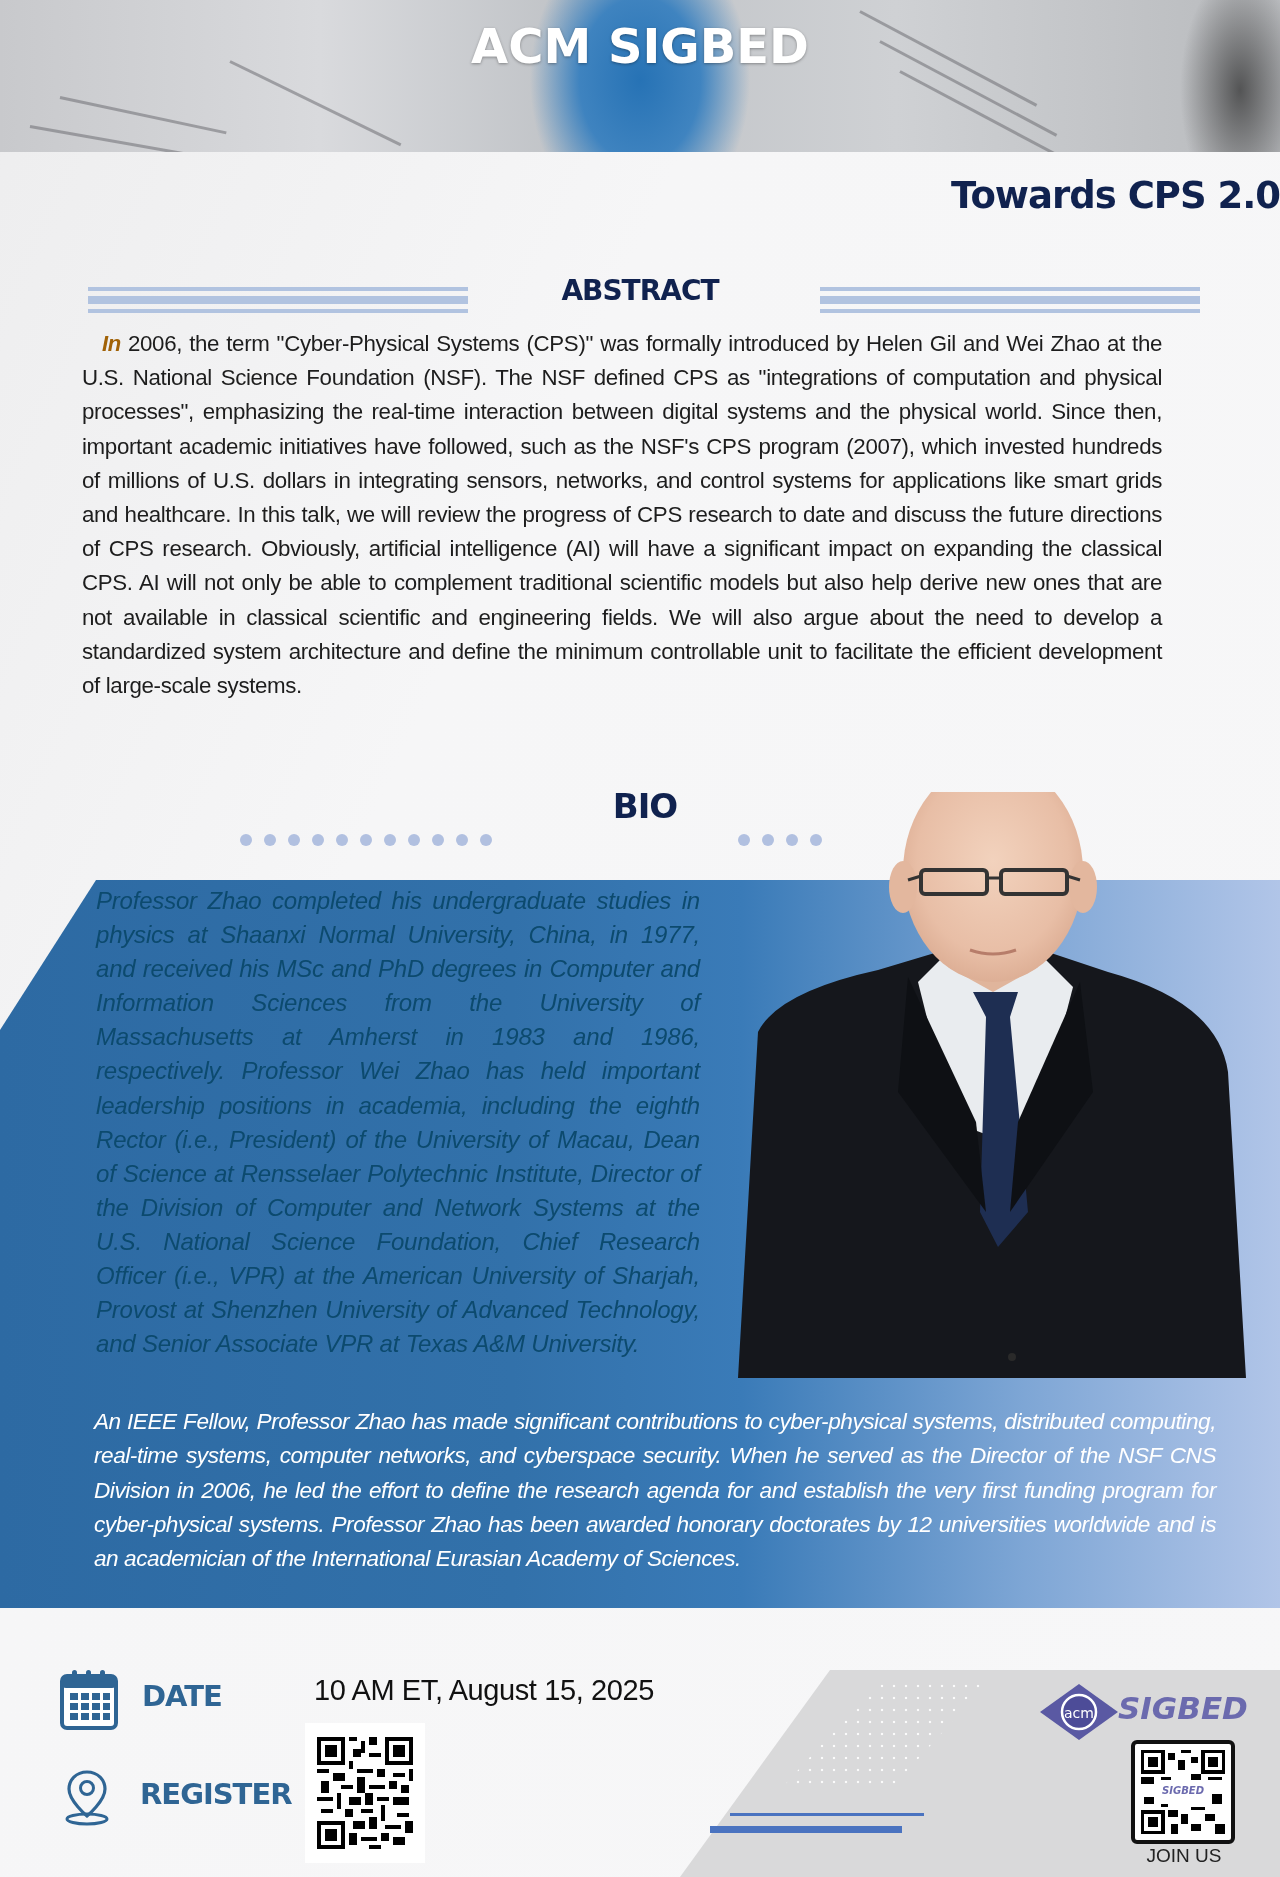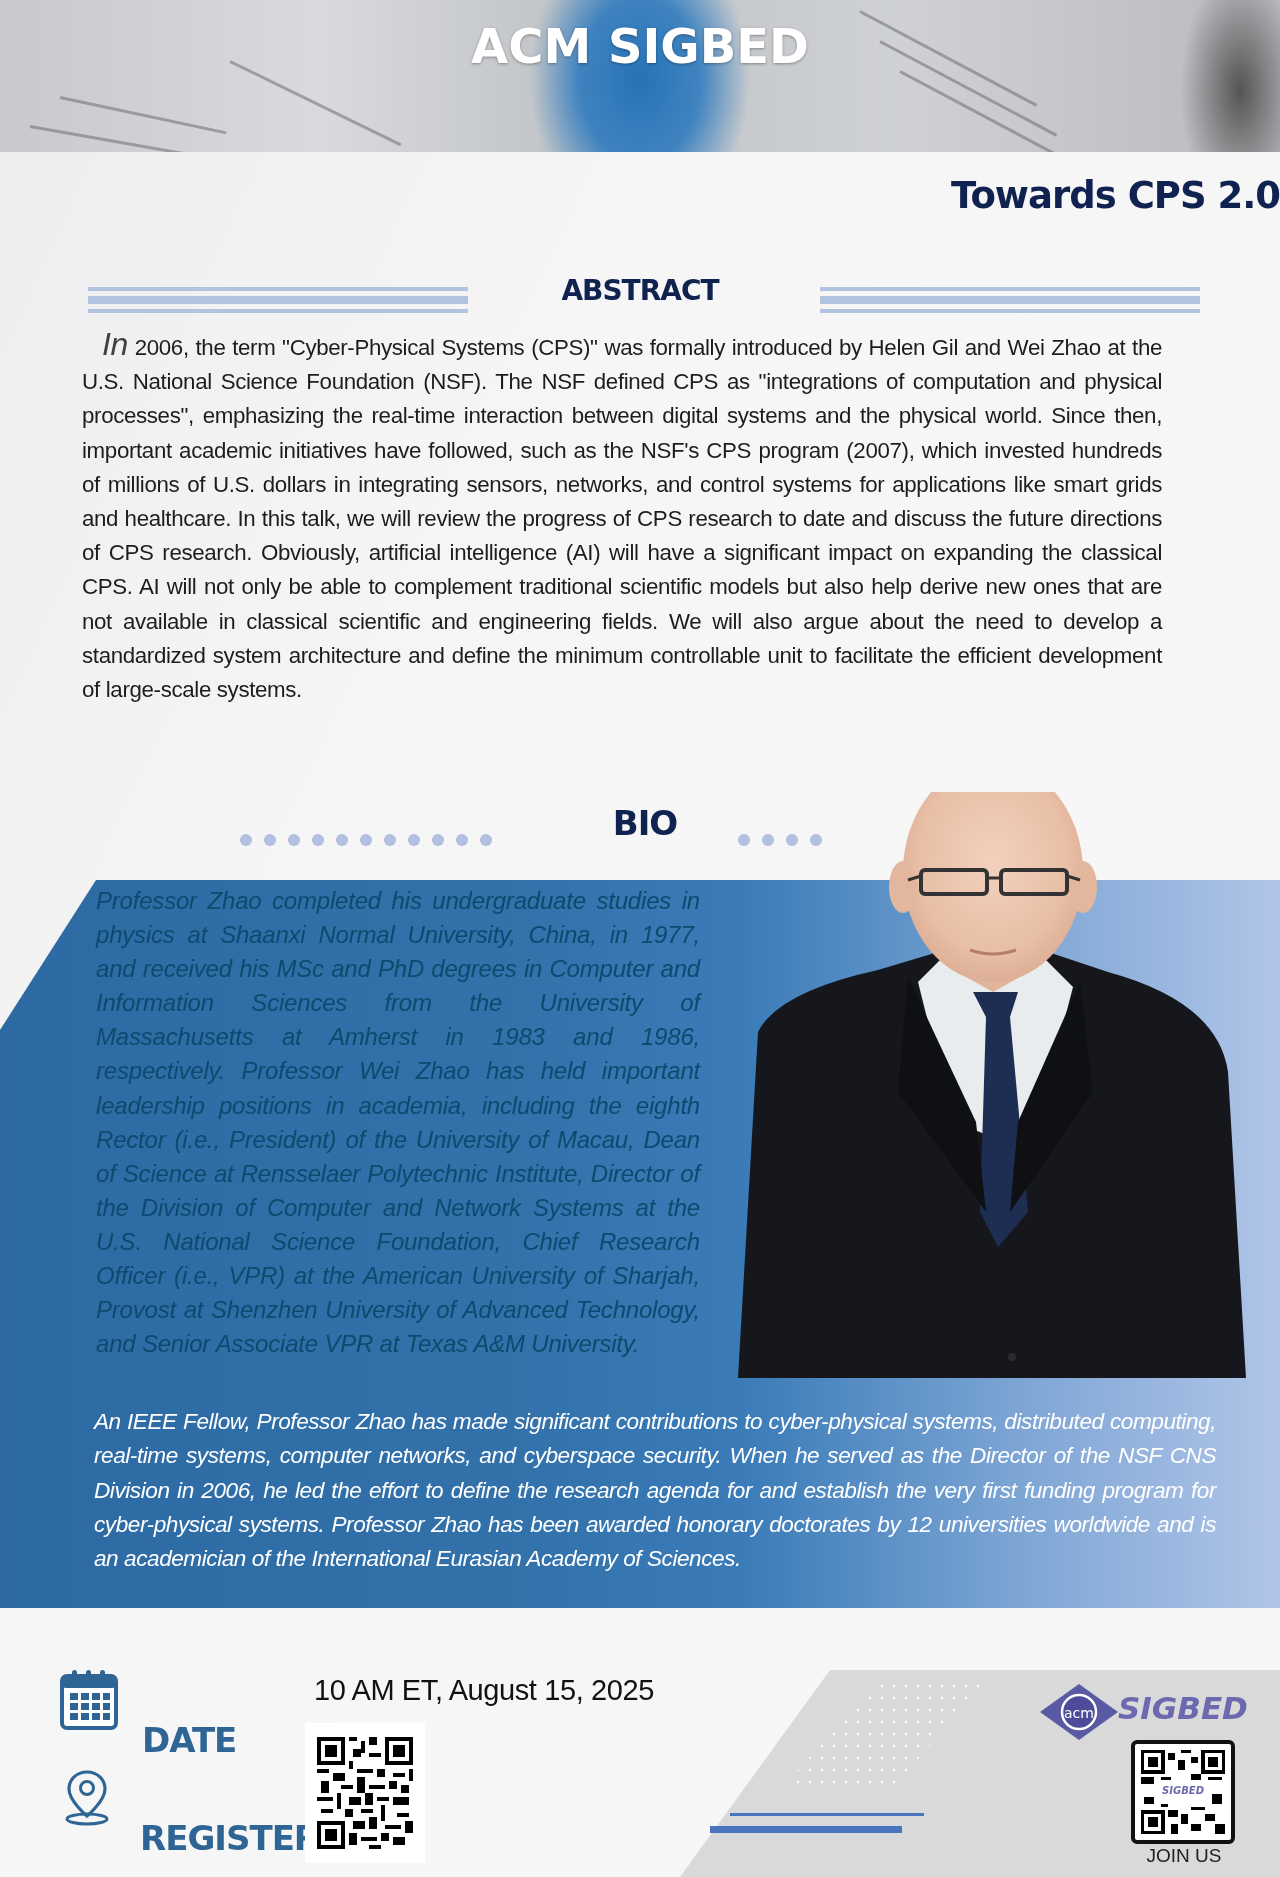--- a/index.html
+++ b/index.html
@@ -49,24 +49,24 @@
   .rule-group .r3 { height: 4px; }
   .rule-left { left: 88px; top: 287px; }
   .rule-right { left: 820px; top: 287px; }
 
   .abstract-body {
     position: absolute; left: 82px; top: 327px; width: 1080px;
     font-family: "Liberation Sans", sans-serif; font-size: 22.3px; line-height: 34.2px;
     color: #1d1d1d; text-align: justify; text-indent: 20px; letter-spacing: -0.35px;
   }
   .abstract-body .dropcap {
-    font-style: italic; font-weight: normal; color: #404040; font-size: 32px;
-  }
-  
-  .bio-head { left: 590px; width: 110px; top: 803px; font-size: 34px; }
+    font-style: italic; font-weight: bold; color: #a16207; font-size: 22px;
+  }
+  
+  .bio-head { left: 590px; width: 110px; top: 786px; font-size: 34px; }
   .dots { position: absolute; top: 834px; display: flex; gap: 12px; }
   .dots span { width: 12px; height: 12px; border-radius: 50%; background: #b1c0e0; display: block; }
   .dots-left { left: 240px; }
   .dots-right { left: 738px; }
 
   .bio-panel {
     position: absolute; left: 0; top: 880px; width: 1280px; height: 728px;
     background: linear-gradient(90deg, #2d6aa3 0%, #3271aa 40%, #3a7bb8 58%, #7ea6d5 80%, #b1c5e8 100%);
     clip-path: polygon(96px 0, 1280px 0, 1280px 100%, 0 100%, 0 150px);
   }
@@ -96,21 +96,21 @@
     clip-path: polygon(100px 0, 210px 0, 110px 110px, 0 110px);
   }
   .footer-line1 { position: absolute; left: 730px; top: 1813px; width: 194px; height: 3px; background: #4a73c0; }
   .footer-line2 { position: absolute; left: 710px; top: 1826px; width: 192px; height: 7px; background: #4a73c0; }
 
   .info-icon { position: absolute; }
   .cal-icon { left: 60px; top: 1668px; width: 58px; height: 62px; }
   .pin-icon { left: 62px; top: 1768px; width: 50px; height: 58px; }
   .info-label {
     position: absolute; font-family: "DejaVu Sans", sans-serif; font-weight: bold; color: #2f6594;
-    font-size: 34px; letter-spacing: -1px; margin-top: 41px;
+    font-size: 29px; letter-spacing: -1px;
   }
   .date-label { left: 142px; top: 1679px; }
   .reg-label { left: 140px; top: 1777px; }
   .date-value {
     position: absolute; left: 314px; top: 1674px; font-family: "Liberation Sans", sans-serif;
     font-size: 29px; color: #111111; letter-spacing: -0.4px;
   }
   .qr-register {
     position: absolute; left: 305px; top: 1723px; width: 120px; height: 140px; background: #ffffff;
     display: flex; align-items: center; justify-content: center;

